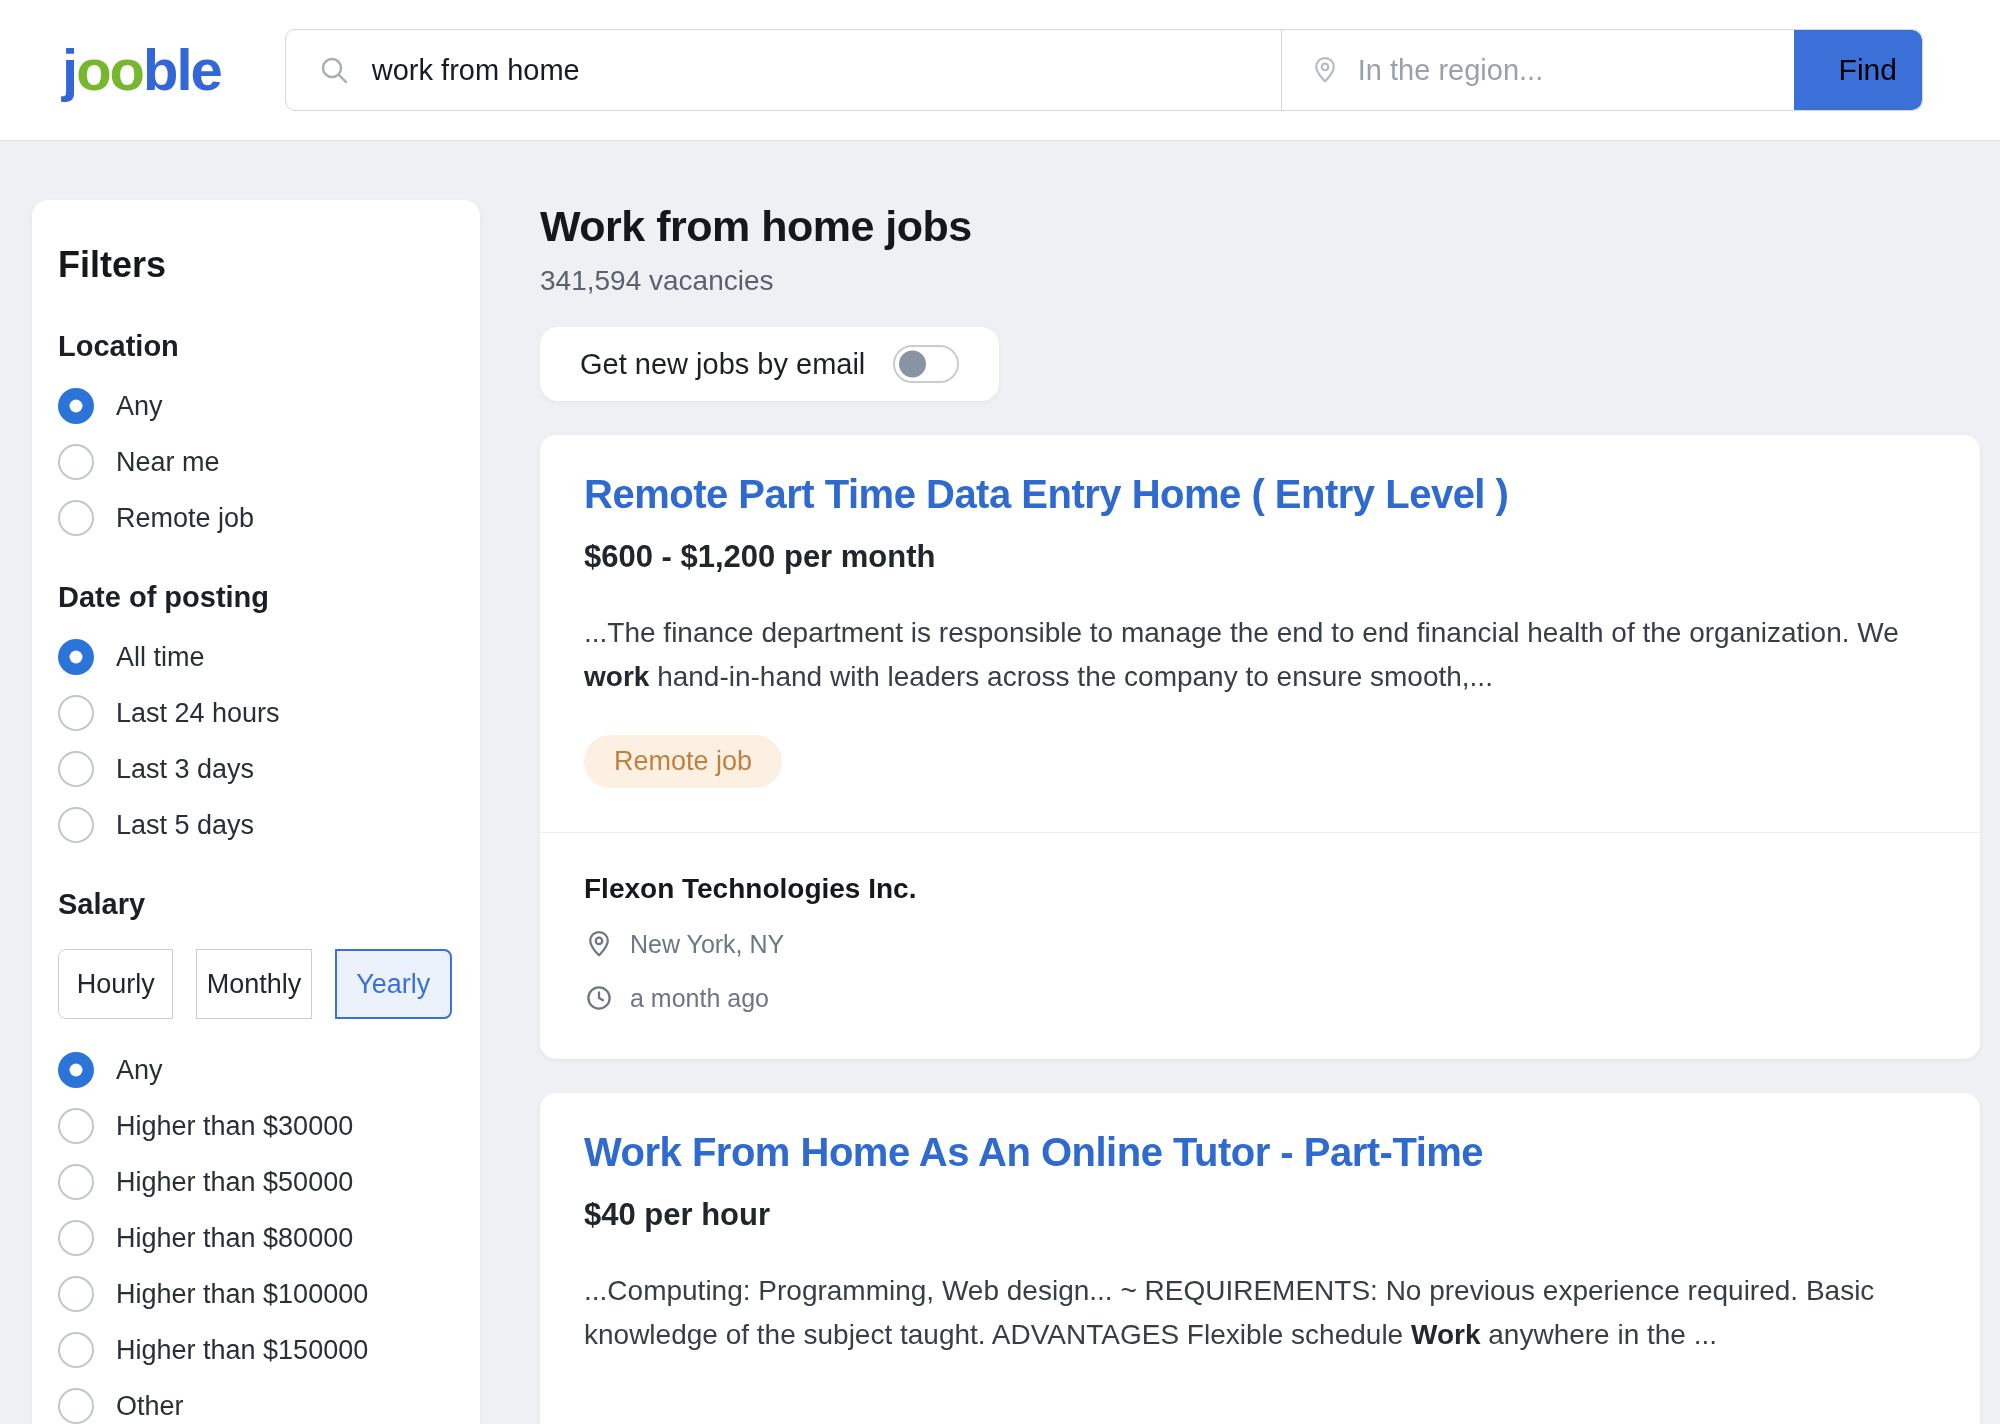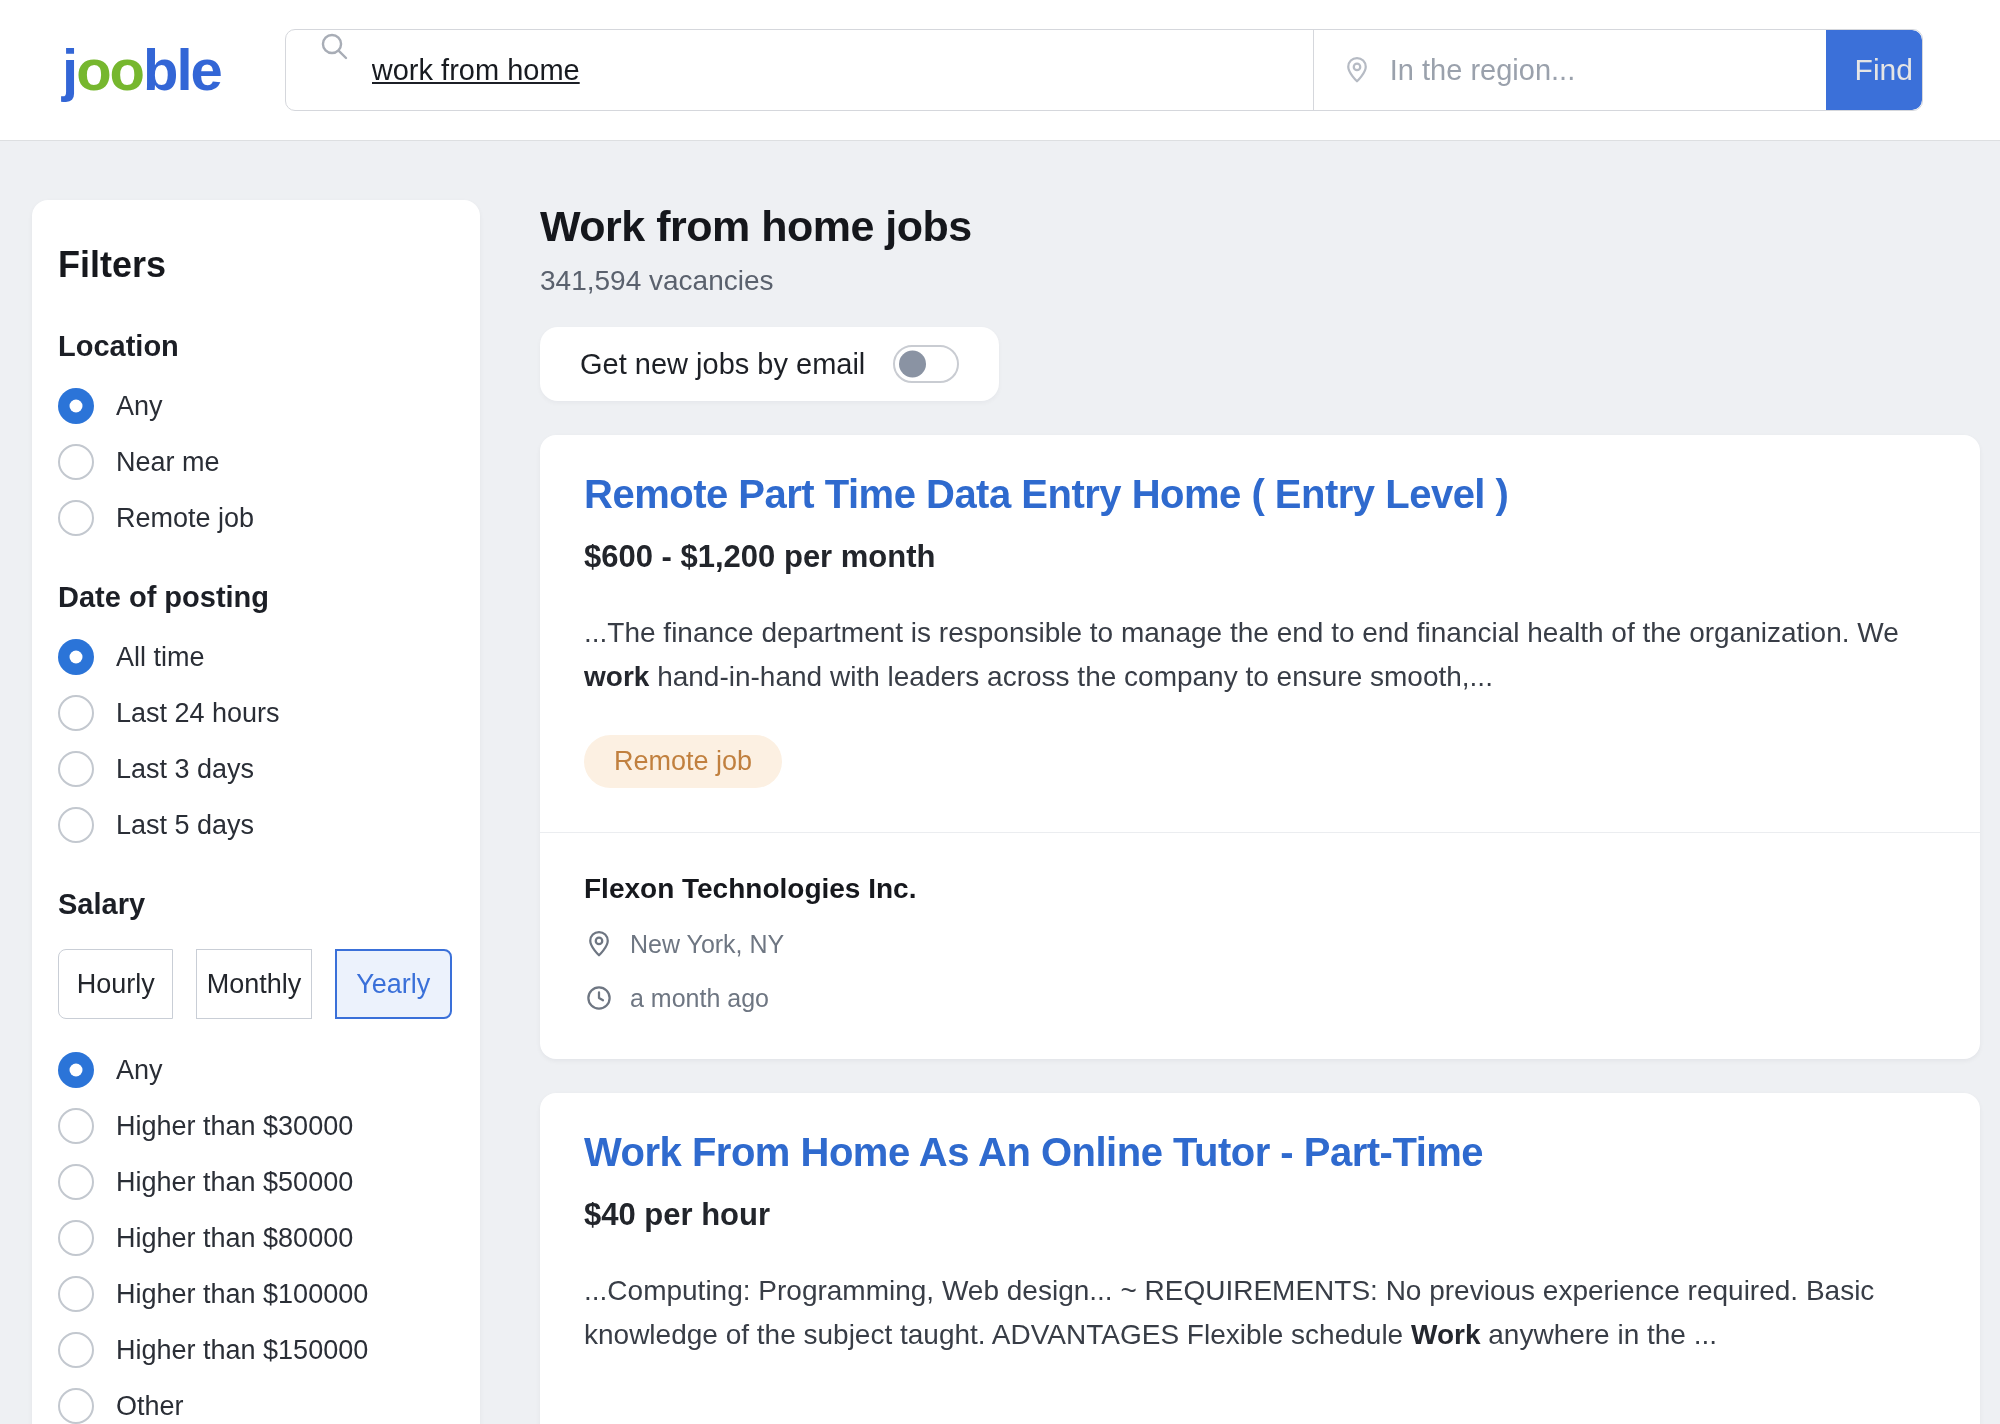--- a/index.html
+++ b/index.html
@@ -21,40 +21,40 @@
     margin-left: 62px; font-size: 58px; font-weight: 800;
     letter-spacing: -2px; line-height: 1; user-select: none;
   }
   .logo .lg-blue { color: #3366d6; }
   .logo .lg-green { color: #76b72e; }
   .searchbar {
     margin-left: 64px; width: 1638px; height: 82px;
     border: 1px solid #d5d7dc; border-radius: 10px;
     background: #fff; display: flex; align-items: stretch; overflow: hidden;
   }
-  .query-wrap { flex: 1; display: flex; align-items: flex-start; padding-left: 32px; text-decoration: underline; }
+  .query-wrap { flex: 1; display: flex; align-items: center; padding-left: 32px; }
   .query-wrap svg { flex: 0 0 auto; }
   .query-input {
     border: none; outline: none; flex: 1; height: 100%;
     font-size: 29px; color: #181b20; padding-left: 22px;
     font-family: inherit; background: transparent;
   }
   .region-wrap {
     width: 513px; border-left: 1px solid #d5d7dc;
     display: flex; align-items: center; padding-left: 28px;
   }
   .region-input {
     border: none; outline: none; flex: 1; height: 100%;
     font-size: 29px; color: #454b55; padding-left: 18px;
     font-family: inherit; background: transparent;
   }
   .region-input::placeholder { color: #9aa1ac; opacity: 1; }
   .find-btn {
-    width: 96px; border: none; cursor: pointer;
-    background: #3b70d9; color: #e5e5e5; font-size: 30px;
+    width: 128px; border: none; cursor: pointer;
+    background: #3b70d9; color: #000000; font-size: 30px;
     font-family: inherit; border-radius: 0 10px 10px 0; padding-left: 20px;
   }
 
   
   .page { display: flex; align-items: flex-start; }
 
   
   .filters-card {
     flex: 0 0 auto; width: 448px; margin: 60px 0 0 32px;
     background: #fff; border-radius: 16px;

